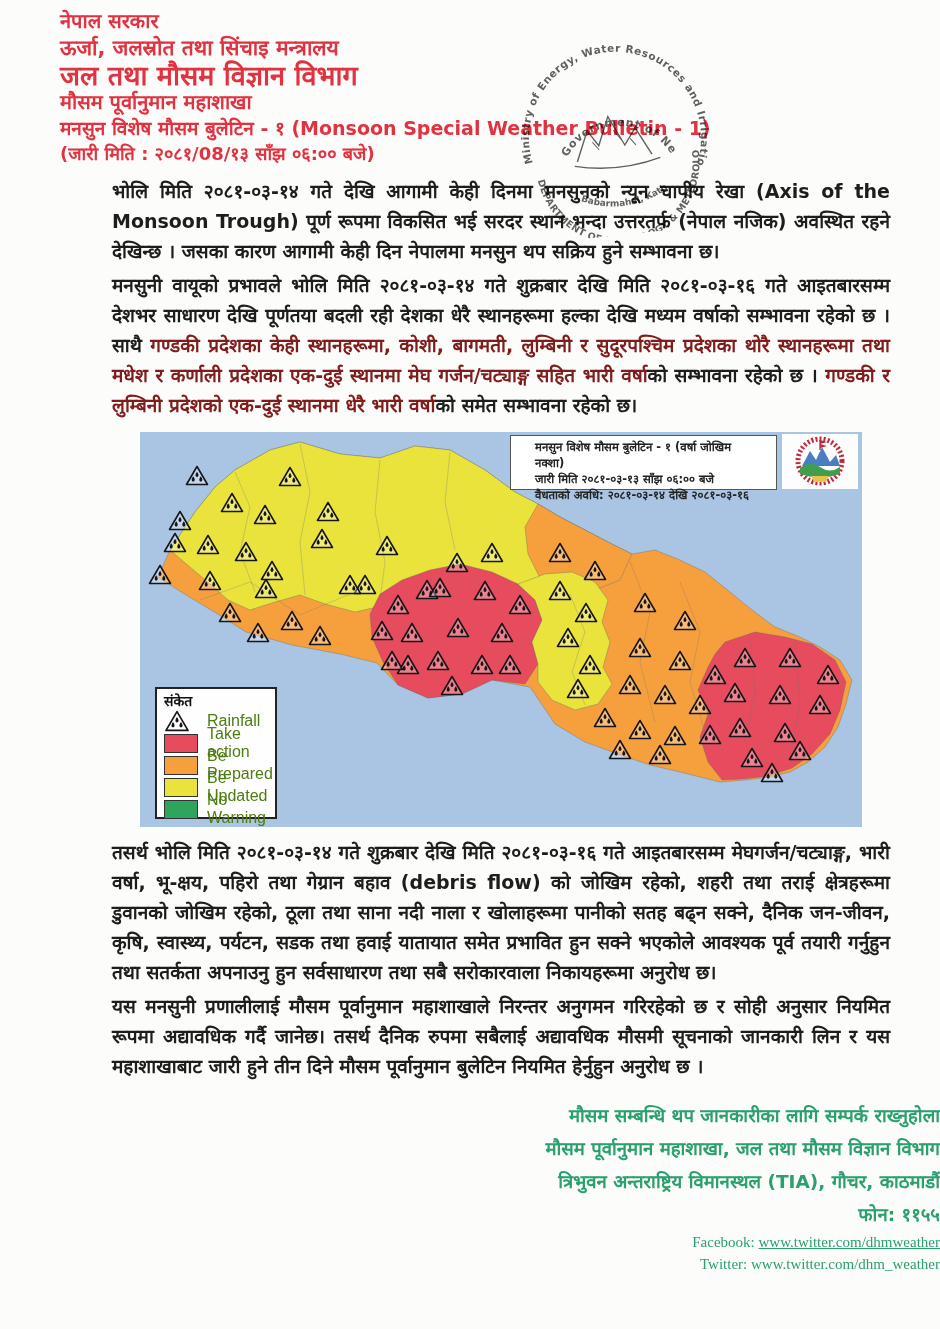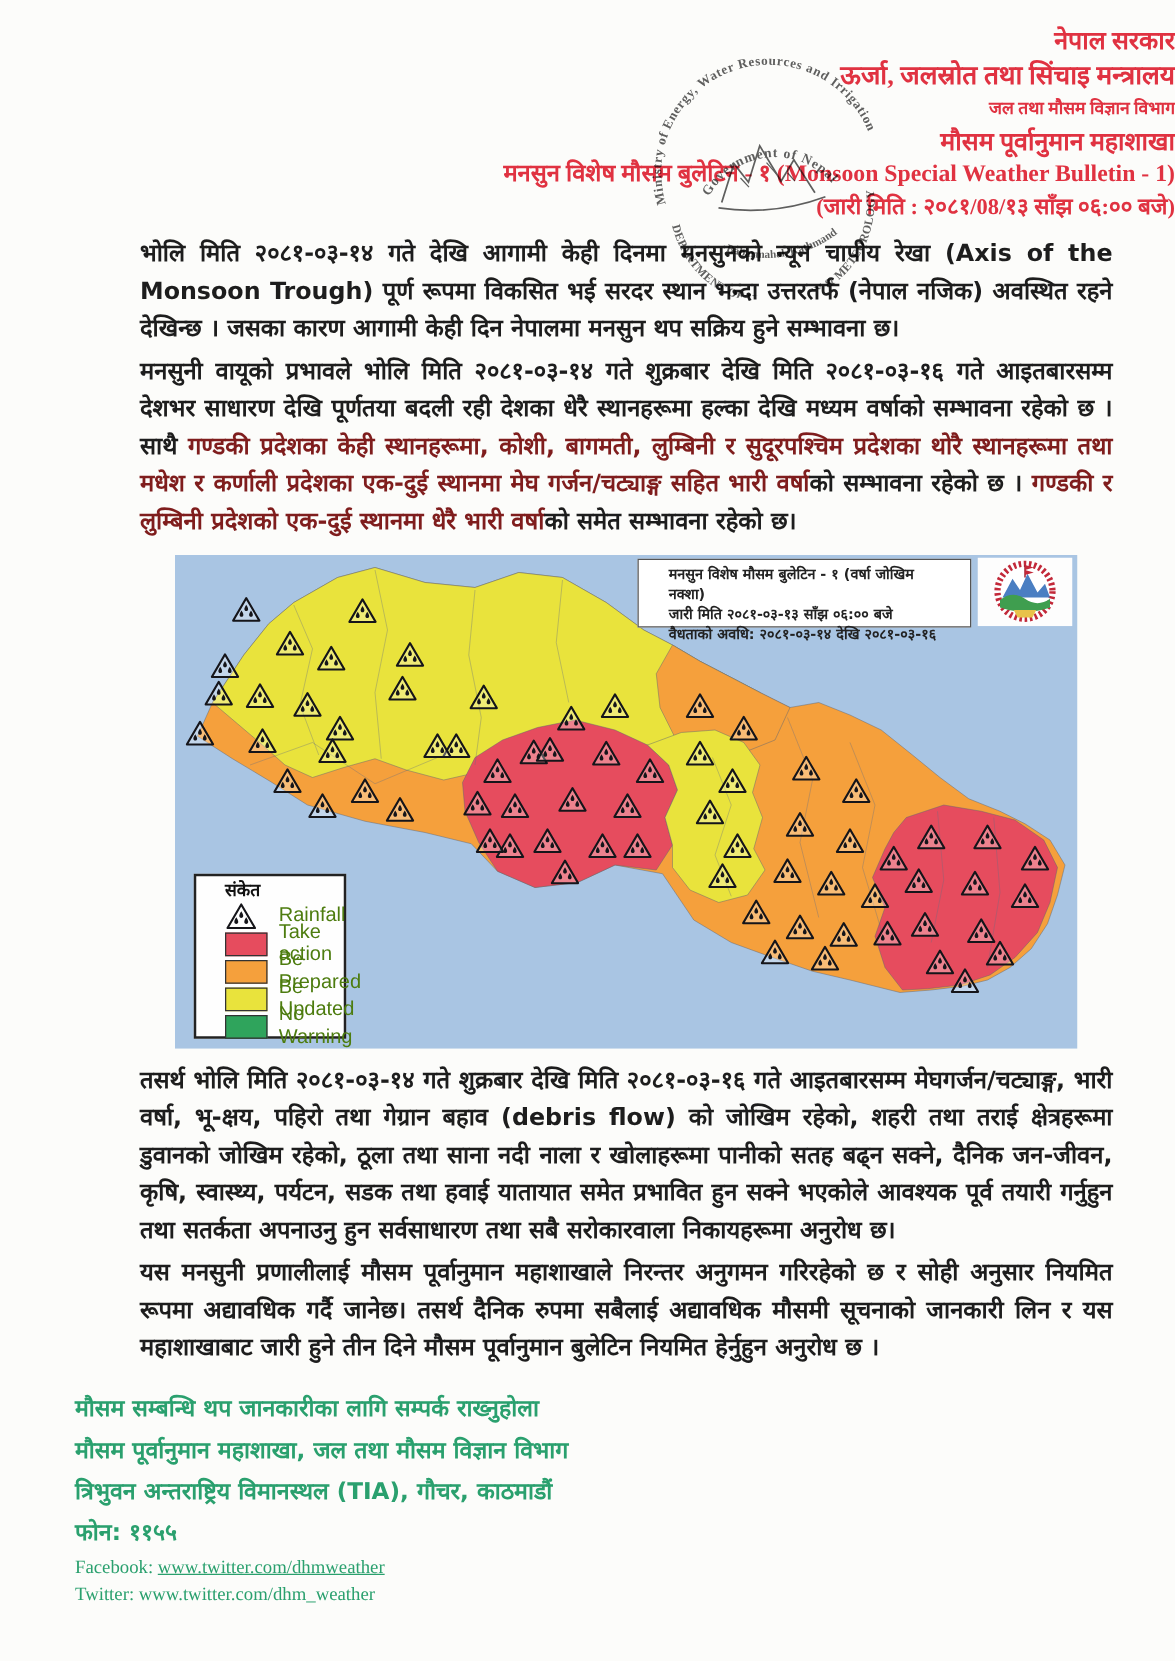--- a/index.html
+++ b/index.html
@@ -6,25 +6,25 @@
   html,body { margin:0; padding:0; }
   body {
     width: 940px; height: 1329px;
     background: #fcfcfa;
     font-family: "DejaVu Sans", sans-serif;
     color: #1d1d1d;
     position: relative;
     overflow: hidden;
   }
   
-  .header { margin: 0 0 0 60px; width: 880px; padding-top: 20px; text-align: right; position: relative; font-family: Liberation Serif, serif; }
+  .header { margin: 0 0 0 60px; width: 880px; padding-top: 8px; text-align: left; position: relative; }
   .header div { color: #e03241; font-weight: bold; }
   .h-gov        { font-size: 20px; line-height: 27px; }
   .h-ministry   { font-size: 21px; line-height: 27px; }
-  .h-department { font-size: 14px; line-height: 27px; }
+  .h-department { font-size: 27px; line-height: 27px; }
   .h-division   { font-size: 20px; line-height: 26px; }
   .h-bulletin   { font-size: 19px; line-height: 26px; }
   .h-issue      { font-size: 18px; line-height: 25px; }
   .stamp {
     position: absolute; left: 420px; top: 40px; width: 270px; height: 195px;
     transform: rotate(-6deg);
     opacity: .82; mix-blend-mode: multiply; pointer-events: none;
   }
   
   .bodytext { width: 778px; margin: 10px 0 0 112px; }
@@ -40,31 +40,31 @@
   .map-wrap svg.mapsvg { position:absolute; left:0; top:0; }
   .info-box {
     position: absolute; left: 370px; top: 3px; width: 267px; height: 55px;
     background: #ffffff; border: 1.5px solid #555;
     padding: 3px 24px; font-size: 11.5px; line-height: 16px; color: #222; font-weight: 600;
   }
   .emblem { position: absolute; left: 642px; top: 2px; width: 76px; height: 55px; }
   .legend-box {
     position: absolute; left: 15px; top: 255px; width: 122px; height: 132px;
     background: #fefefe; border: 2px solid #222;
-    padding: 4px 23px;
+    padding: 4px 7px;
   }
   .legend-title { font-size: 14px; font-weight: bold; color: #111; line-height: 17px; }
   .legend-row { display: flex; align-items: center; height: 22px; }
   .legend-row .sw {
     width: 34px; height: 19px; border: 1px solid #333; margin-right: 9px; flex: none;
   }
   .legend-row .lbl { font-size: 16px; color: #4d7c0f; font-family: "Liberation Sans", sans-serif; }
   .legend-rain-ic { width: 26px; height: 22px; margin-right: 17px; flex: none; }
   
-  .footer { margin: 18px 0 0 60px; width: 880px; text-align: left; }
+  .footer { margin: 18px 0 0 60px; width: 880px; text-align: right; }
   .footer .np { color: #2aa06e; font-size: 18.5px; line-height: 33px; font-weight: 600; }
   .footer .lat { color: #2aa06e; font-size: 15px; line-height: 22px; font-family: "Liberation Serif", serif; }
   .u { text-decoration: underline; }
 </style>
 </head>
 <body>
 
 <div class="header">
   <div class="h-gov">नेपाल सरकार</div>
   <div class="h-ministry">ऊर्जा, जलस्रोत तथा सिंचाइ मन्त्रालय</div>

